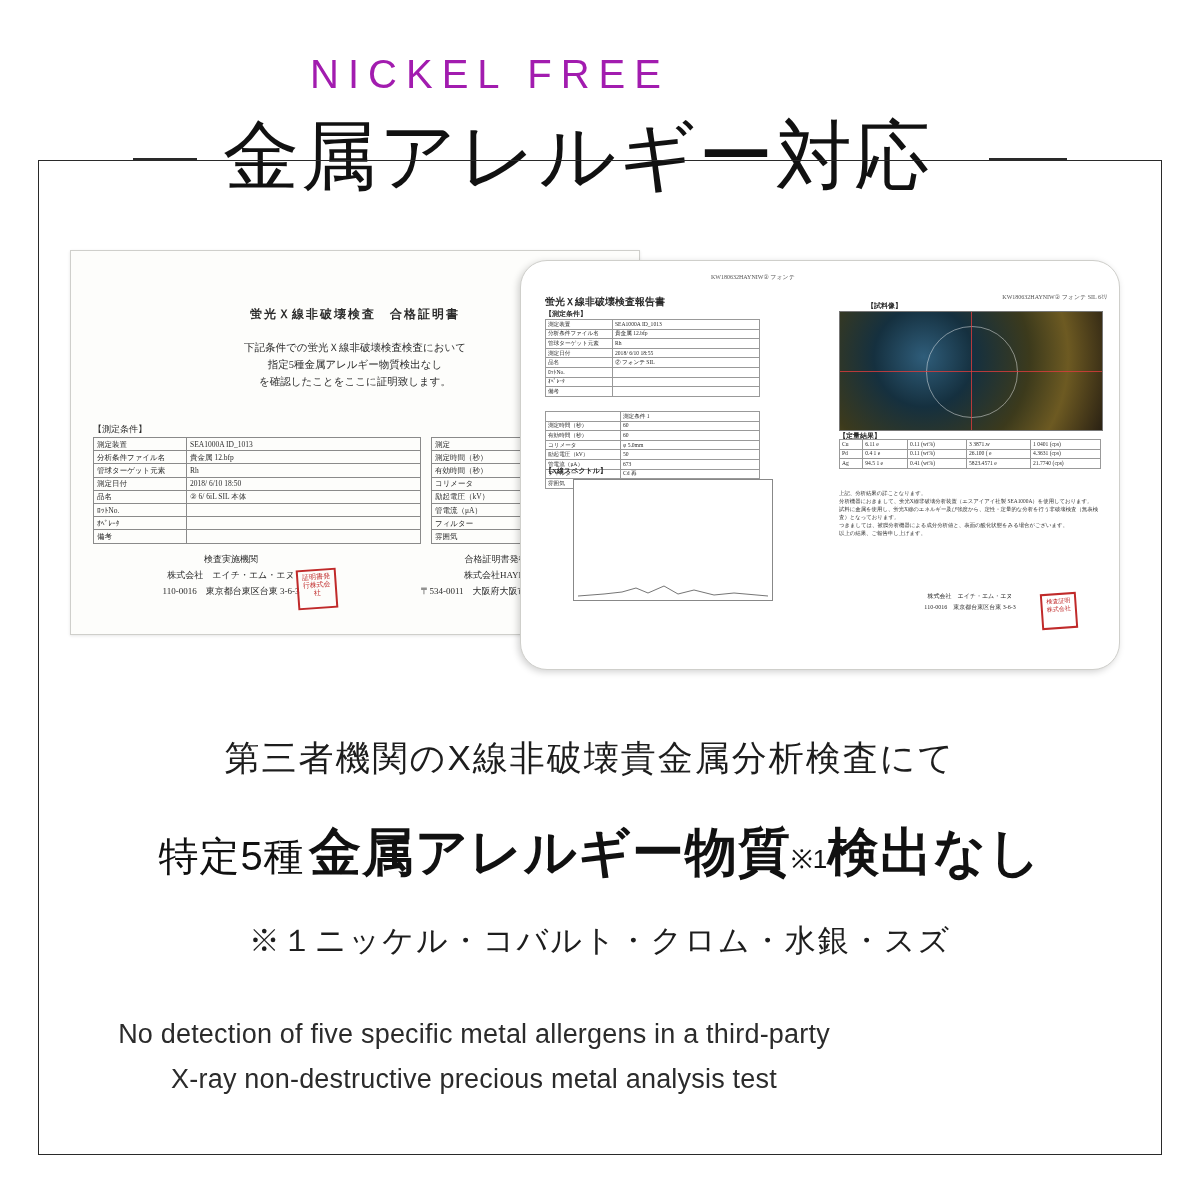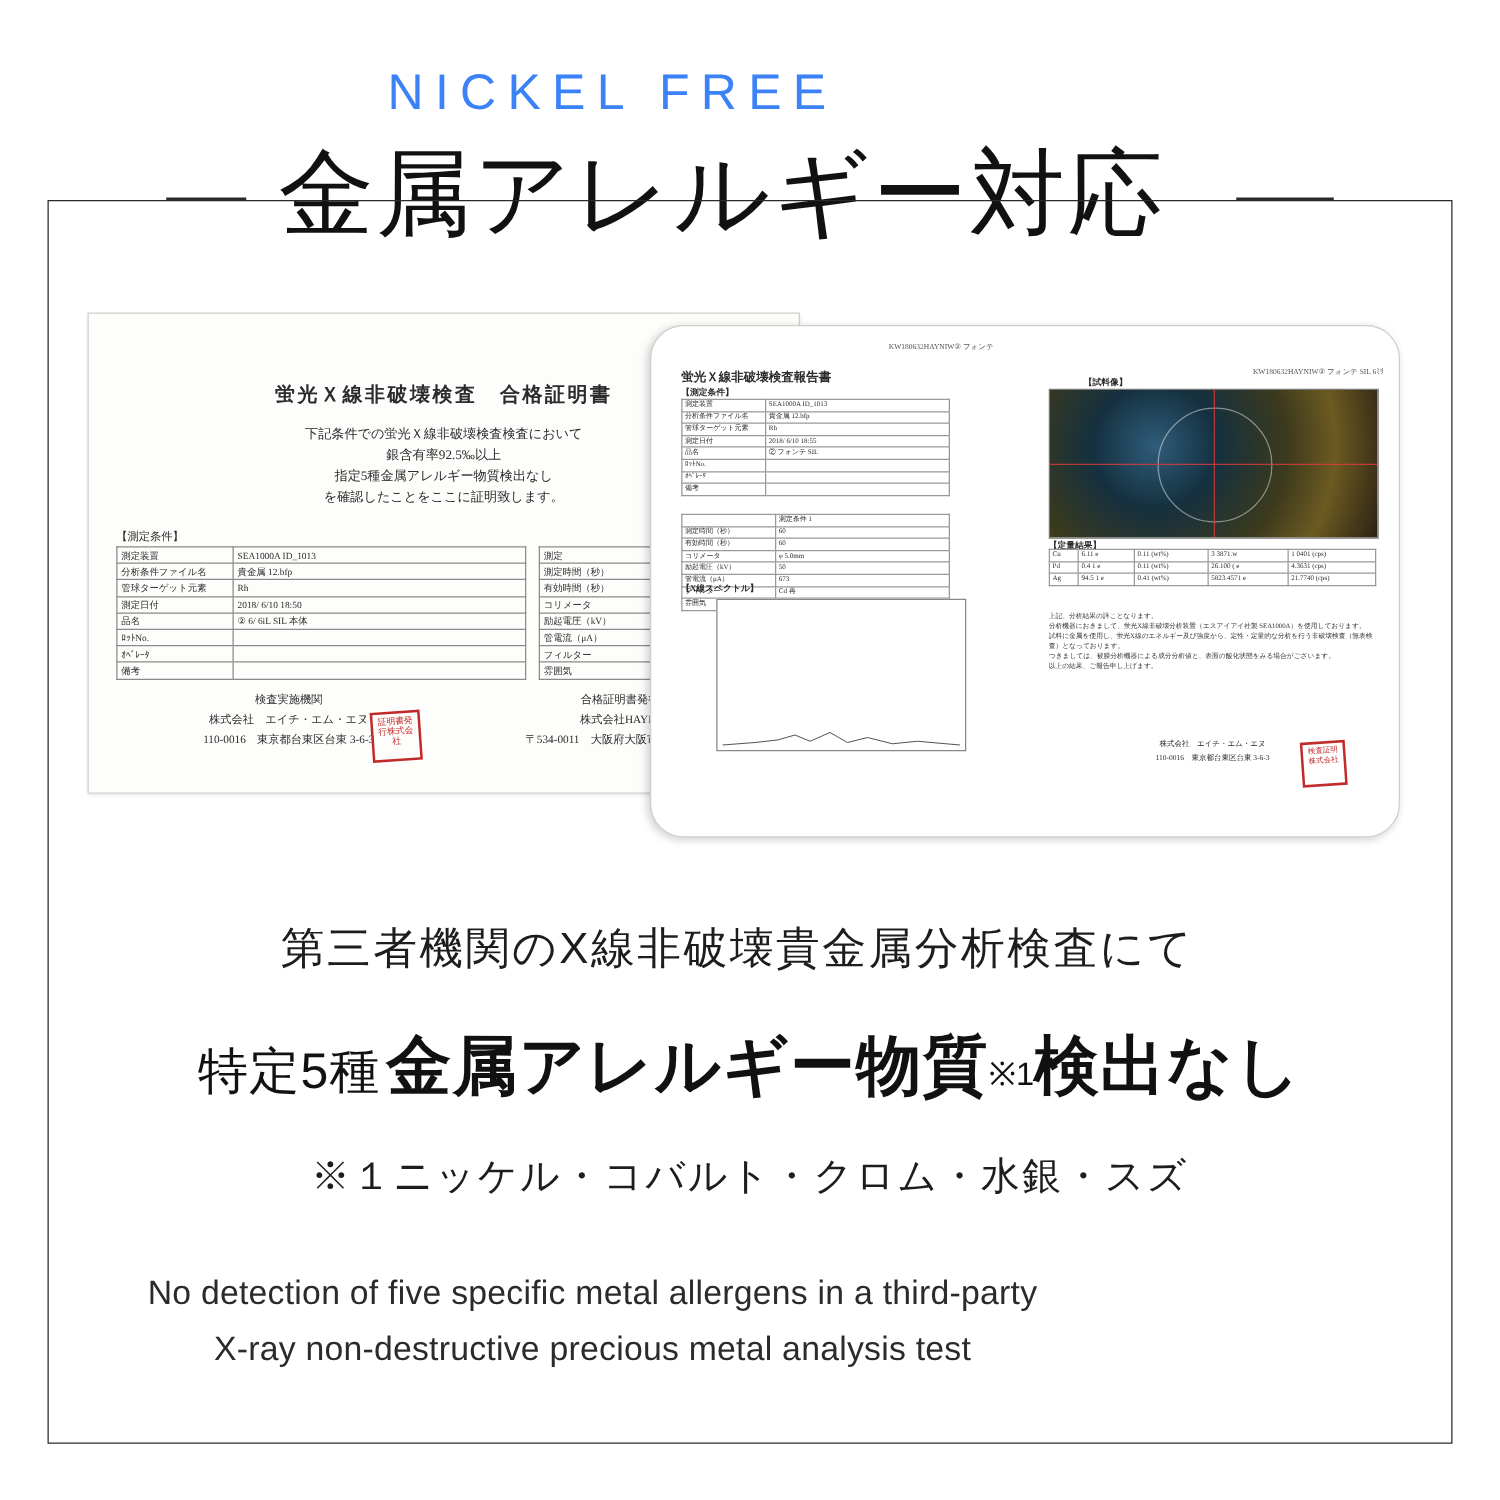--- a/index.html
+++ b/index.html
@@ -30,21 +30,21 @@
   
   #nickel-free {
     position: absolute;
     top: 52px;
     left: 0;
     width: 980px;
     text-align: center;
     font-size: 40px;
     letter-spacing: 9px;
     font-weight: 300;
-    color: #3b82f6;
+    color: #a21caf;
   }
   #headline-wrap {
     position: absolute;
     top: 108px;
     left: 0;
     width: 1155px;
     text-align: center;
   }
   #headline {
     display: inline-block;
@@ -108,21 +108,21 @@
     right: 14px;
     top: 14px;
     font-size: 8px;
     color: #444;
   }
   .c1-title {
     position: absolute;
     top: 55px;
     left: 0; width: 100%;
     text-align: center;
-    font-size: 16px;
+    font-size: 12px;
     letter-spacing: 2px;
     font-weight: 700;
   }
   .c1-lines {
     position: absolute;
     top: 88px;
     left: 0; width: 100%;
     text-align: center;
     font-size: 10.5px;
     line-height: 17px;
@@ -335,21 +335,20 @@
 
 <div id="frame"></div>
 
 <div id="certs">
 
   <div class="cert" id="cert-back">
     <div class="c1-topline">平成</div>
     <div class="c1-title">蛍光Ｘ線非破壊検査　合格証明書</div>
     <div class="c1-lines">
       <div>下記条件での蛍光Ｘ線非破壊検査検査において</div>
-      <div>銀含有率92.5‰以上</div>
       <div>指定5種金属アレルギー物質検出なし</div>
       <div>を確認したことをここに証明致します。</div>
     </div>
     <div class="c1-cond">【測定条件】</div>
 
     <table class="c1-table">
         <tbody>
       <tr>
             <td class="k">測定装置</td>
             <td>SEA1000A ID_1013</td>

